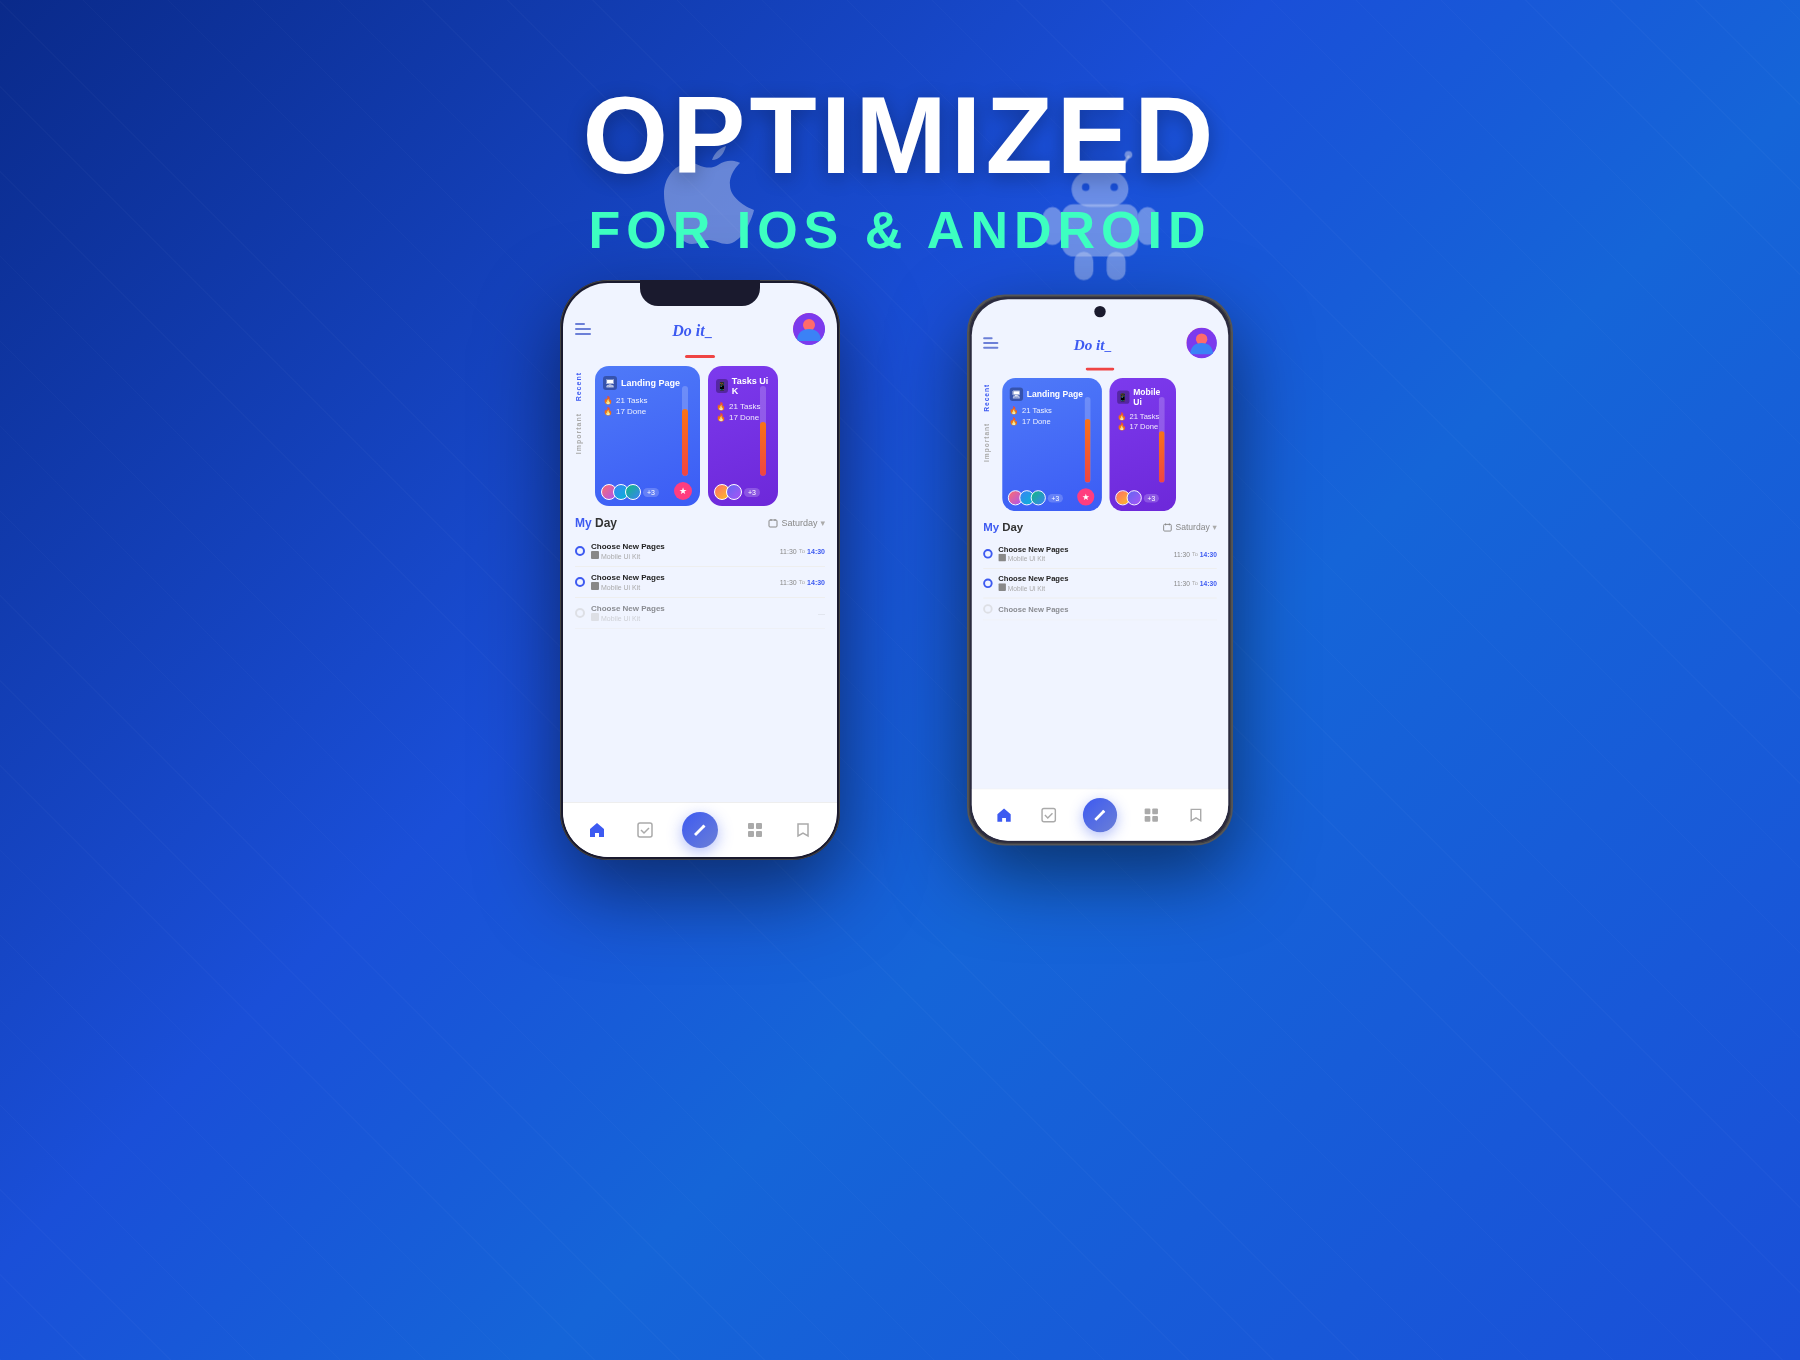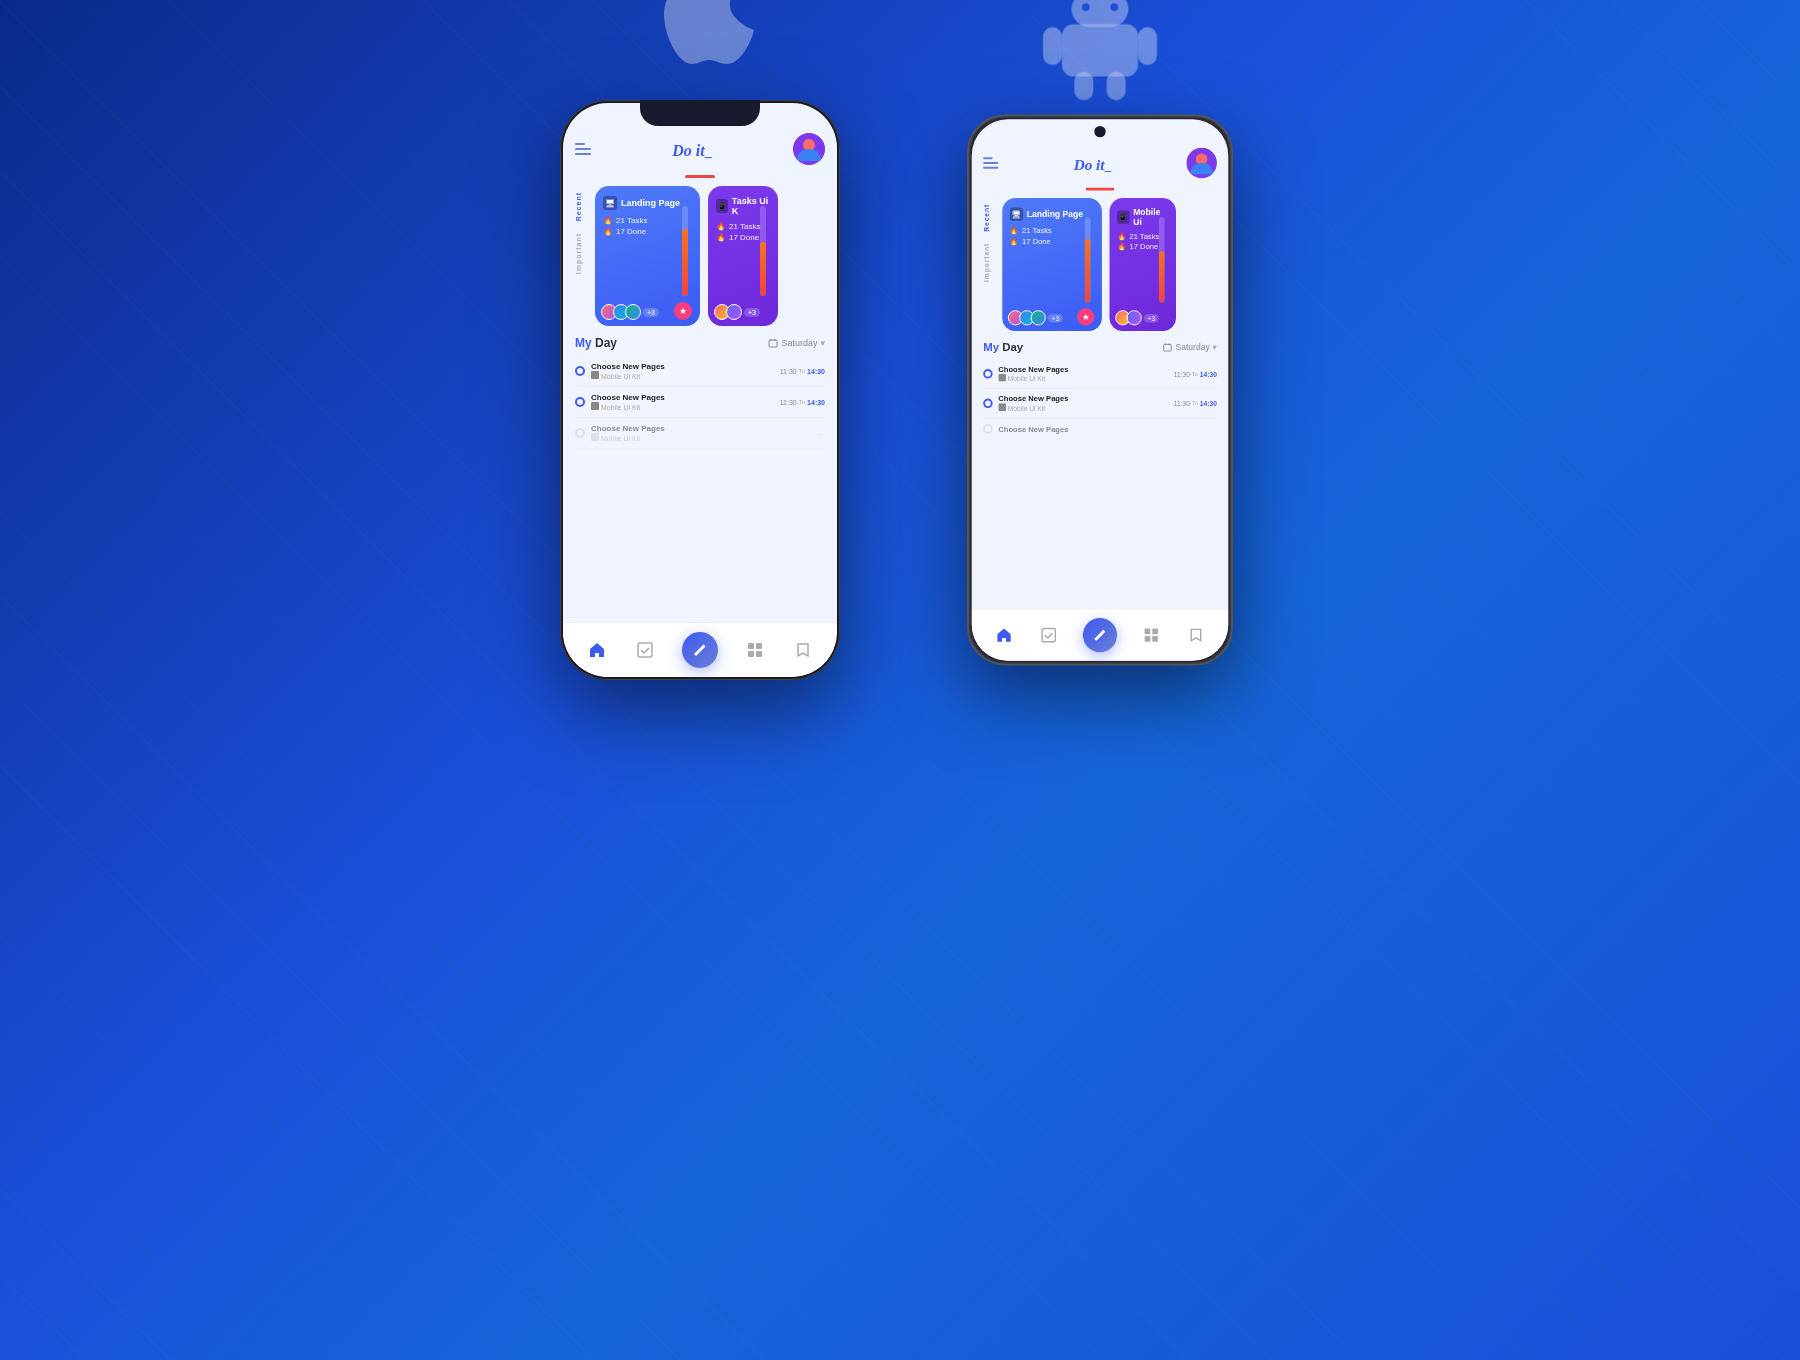--- a/index.html
+++ b/index.html
@@ -469,20 +469,22 @@
     }
 
     .phone-right {
       transform: scale(0.95);
     }
   </style>
 </head>
 <body>
 
 <div class="header-text">
+  <div class="title-optimized">OPTIMIZED</div>
+  <div class="title-subtitle">FOR IOS &amp; ANDROID</div>
 </div>
 
 <div class="phones-container">
 
   <div class="phone-wrapper phone-left">
 
     <div class="apple-logo-container">
       <svg width="120" height="140" viewBox="0 0 120 140" fill="none">
 
         <path d="M90 55c-1-12 10-22 10-22s-11-6-22 2c-5 3-9 3-14 2-5-1-10-5-16-4C34 35 24 48 24 64c0 22 14 50 28 50 6 0 11-4 17-4s11 4 18 4c14 0 25-24 27-34-8-3-24-12-24-25z" fill="rgba(255,255,255,0.5)"></path>

